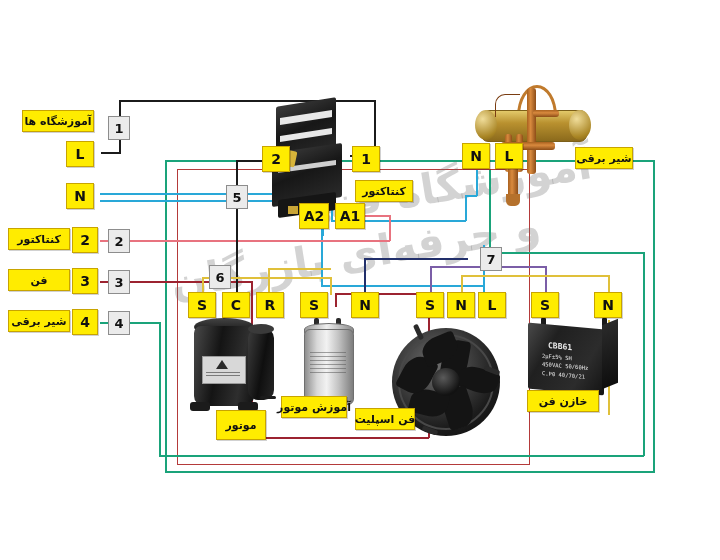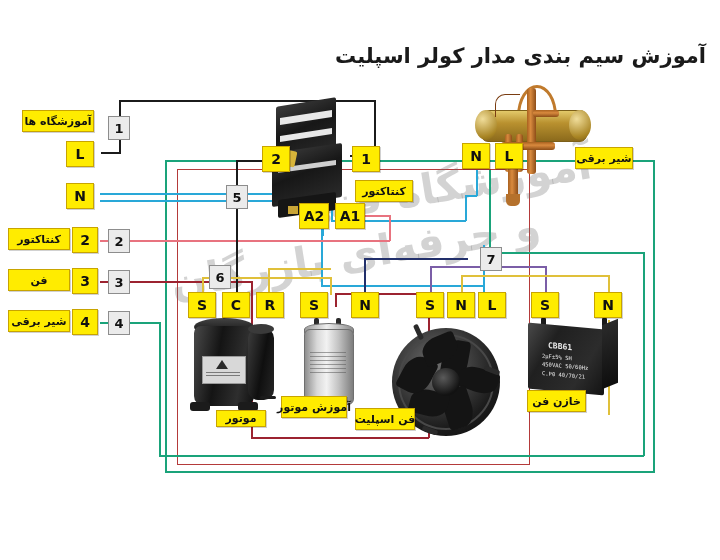--- a/index.html
+++ b/index.html
@@ -160,21 +160,20 @@
   .cbb-pin{position:absolute;background:#1a1a1a;border-radius:1px;}
 </style>
 </head>
 <body>
 
 <div id="stage">
 
   <div class="frame" style="left:165px;top:160px;width:490px;height:313px;border:2px solid #1aa37a;"></div>
   <div class="frame" style="left:177px;top:169px;width:353px;height:296px;border:1.5px solid #b43a3a;"></div>
 
-  <div class="title">آموزش سیم بندی مدار کولر اسپلیت</div>
 
   <div class="watermark">
     <span>آموزشگاه فنی</span>
     <span class="wm2">و حرفه‌ای بازرگان</span>
   </div>
 
   <div class="wire wv" style="left:119px;top:100px;height:52px;border-left:2.5px solid #1b1b1b;"></div>
   <div class="wire wh" style="left:119px;top:100px;width:256px;border-top:2.5px solid #1b1b1b;"></div>
   <div class="wire wv" style="left:374px;top:100px;height:55px;border-left:2.5px solid #1b1b1b;"></div>
   <div class="wire wh" style="left:350px;top:155px;width:26px;border-top:2.5px solid #1b1b1b;"></div>
@@ -304,21 +303,21 @@
     <div class="abs" style="left:30px;top:42px;width:0;height:0;border-left:6px solid transparent;border-right:6px solid transparent;border-bottom:9px solid #2a2a2a;"></div>
     <div class="abs" style="left:20px;top:54px;width:34px;height:6px;background:repeating-linear-gradient(180deg,#7a7a7a 0 1px,transparent 1px 3px);"></div>
     <div class="cmp-foot" style="left:4px;top:84px;width:20px;height:9px;"></div>
     <div class="cmp-foot" style="left:52px;top:84px;width:20px;height:9px;"></div>
     <div class="abs" style="left:74px;top:78px;width:16px;height:3px;background:#1b1b1b;border-radius:2px;"></div>
   </div>
 
   <div class="ylab term" style="left:188px;top:292px;width:28px;height:26px;">S</div>
   <div class="ylab term" style="left:222px;top:292px;width:28px;height:26px;">C</div>
   <div class="ylab term" style="left:256px;top:292px;width:28px;height:26px;">R</div>
-  <div class="ylab fa" style="left:216px;top:410px;width:50px;height:17px;">موتور</div>
+  <div class="ylab fa" style="left:216px;top:410px;width:50px;height:30px;">موتور</div>
 
   <div class="comp" style="left:300px;top:318px;width:62px;height:88px;">
     <div class="cap-pin" style="left:14px;top:0px;width:5px;height:8px;"></div>
     <div class="cap-pin" style="left:36px;top:0px;width:5px;height:8px;"></div>
     <div class="cap-top" style="left:4px;top:5px;width:48px;height:14px;"></div>
     <div class="cap-cyl" style="left:4px;top:11px;width:48px;height:74px;"></div>
     <div class="abs" style="left:10px;top:34px;width:36px;height:24px;background:repeating-linear-gradient(180deg,rgba(90,90,90,.55) 0 1px,transparent 1px 4px);"></div>
   </div>
 
   <div class="ylab term" style="left:300px;top:292px;width:28px;height:26px;">S</div>
@@ -351,15 +350,15 @@
     <div class="cbb-body" style="left:4px;top:8px;width:76px;height:66px;transform:skewY(5deg);"></div>
     <div class="cbb-side" style="left:78px;top:4px;width:16px;height:64px;transform:skewY(-22deg);"></div>
     <div class="cbb-txt" style="left:24px;top:24px;font-size:8px;font-weight:bold;transform:skewY(5deg);">CBB61</div>
     <div class="cbb-txt" style="left:18px;top:36px;font-size:5.5px;transform:skewY(5deg);">2μF±5%   SH</div>
     <div class="cbb-txt" style="left:18px;top:45px;font-size:5.5px;transform:skewY(5deg);">450VAC 50/60Hz</div>
     <div class="cbb-txt" style="left:18px;top:54px;font-size:5.5px;transform:skewY(5deg);">40/70/21        C.P0</div>
   </div>
 
   <div class="ylab term" style="left:531px;top:292px;width:28px;height:26px;">S</div>
   <div class="ylab term" style="left:594px;top:292px;width:28px;height:26px;">N</div>
-  <div class="ylab fa" style="left:527px;top:390px;width:59px;height:22px;">خازن فن</div>
+  <div class="ylab fa" style="left:527px;top:390px;width:72px;height:22px;">خازن فن</div>
 
 </div>
 
 </body></html>

